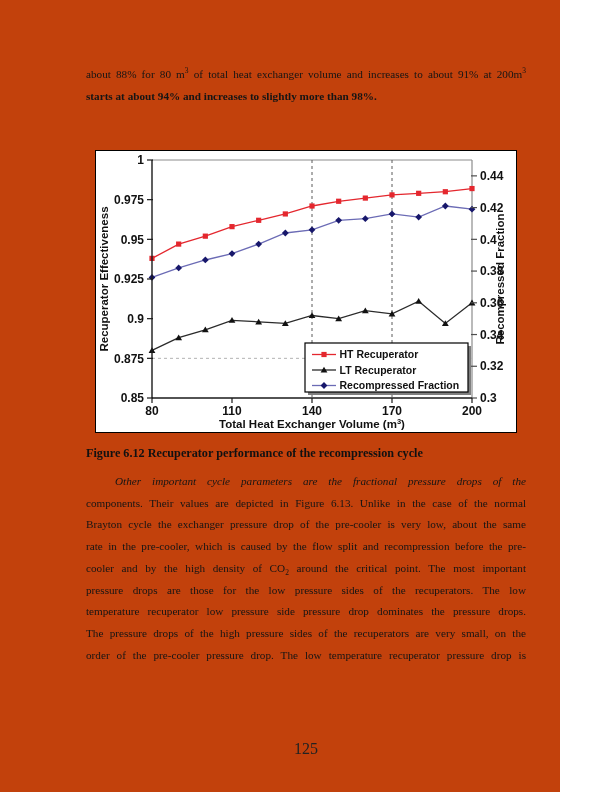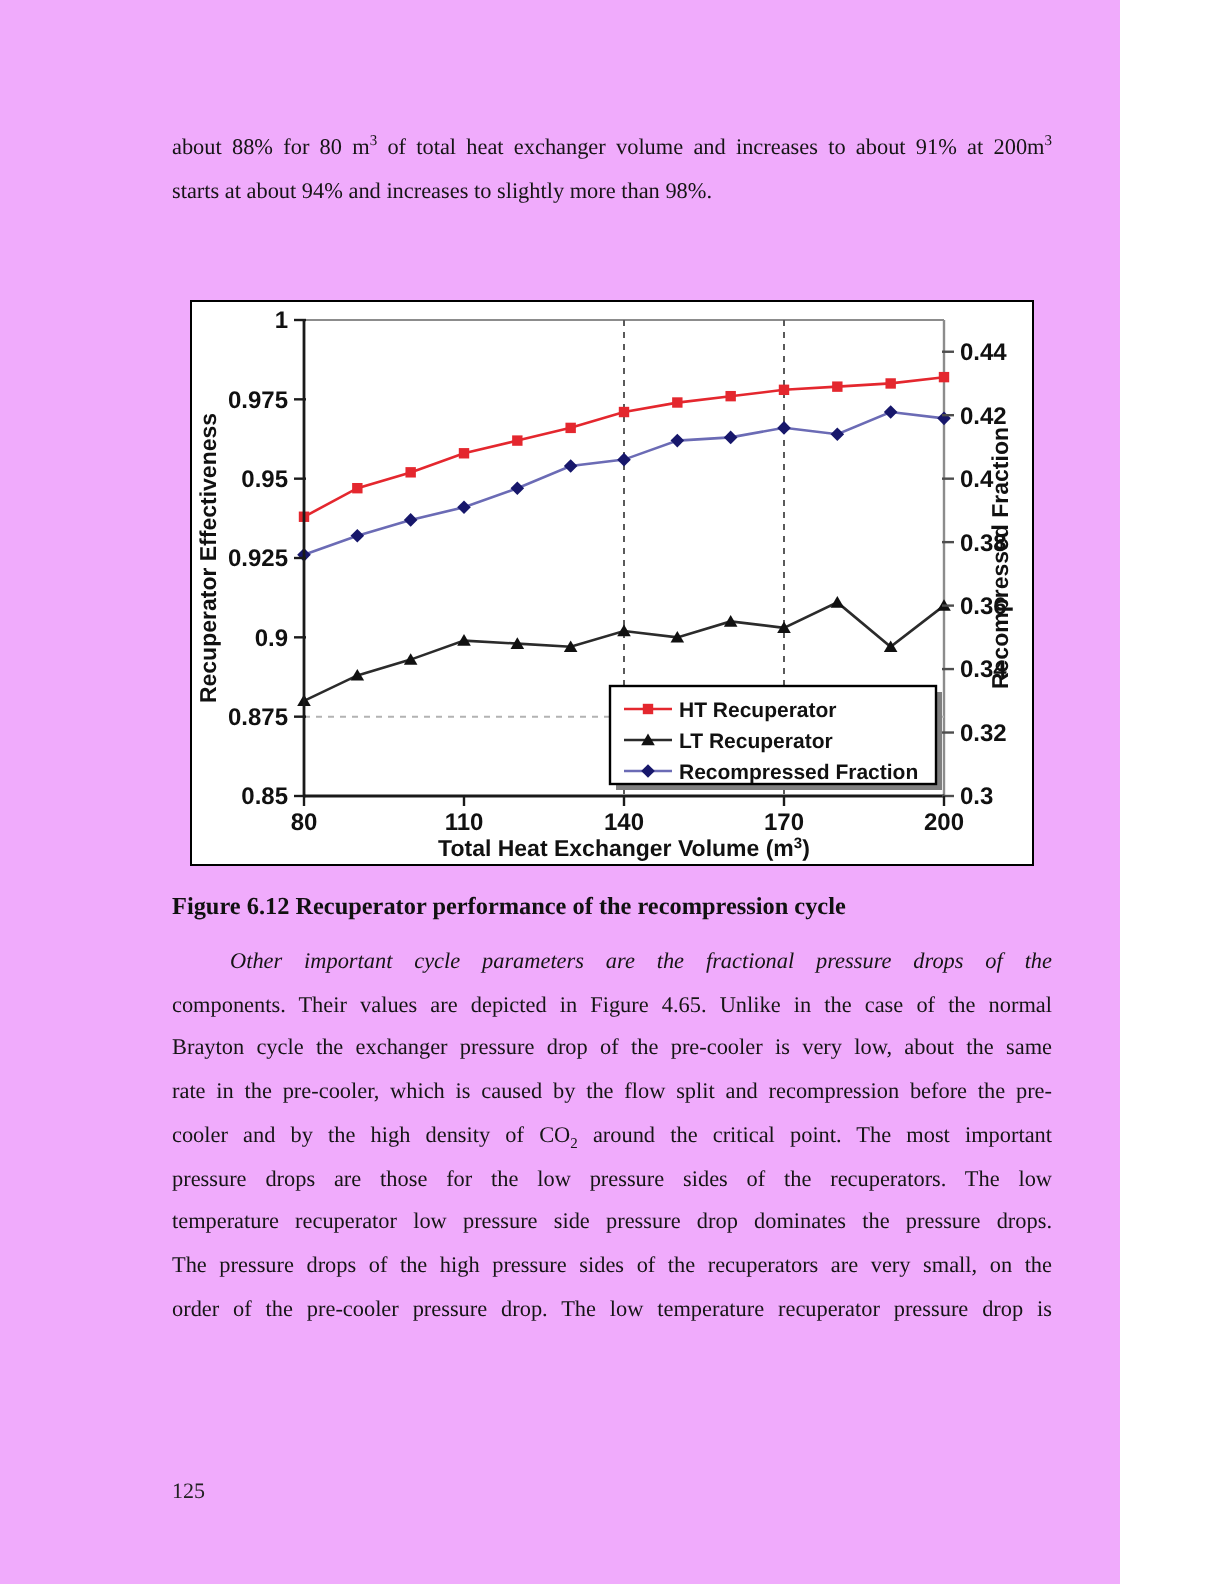--- a/index.html
+++ b/index.html
@@ -1,37 +1,38 @@
 <!DOCTYPE html>
 <html><head>
 <meta charset="utf-8">
 <style>
   html,body{margin:0;padding:0;background:#ffffff;}
   .page{
     position:relative;
     width:560px;height:792px;
-    background:#f0abfc;
+    background:#c2410c;
     font-family:"Liberation Serif", serif;
     color:#111;
     overflow:hidden;
   }
   .para{
     position:absolute;
     left:86px;width:440px;
     font-size:11.2px;
     line-height:21.7px;
     color:#151515;
   }
   .para .line{
     white-space:nowrap;
     text-align:justify;
     text-align-last:justify;
   }
   .para .line.last{
     text-align-last:left;
+    font-weight:bold;
   }
   .para .line.first{
     padding-left:29px;
     font-style:italic;
   }
   .para sup{font-size:7.5px;vertical-align:super;line-height:0;}
   .para sub{font-size:7.5px;vertical-align:sub;line-height:0;}
   #para-top{top:64px;}
   #para-bottom{top:471px;}
   .caption{
@@ -45,22 +46,22 @@
   }
   .chart-wrap{
     position:absolute;
     left:95px;top:150px;
     width:422px;height:283px;
     margin:0;padding:0;
   }
   .page-number{
     position:absolute;
     left:86px;top:740px;width:440px;
-    text-align:left;
-    font-size:11px;
+    text-align:center;
+    font-size:16px;
     color:#222;
   }
   svg text{
     font-family:"Liberation Sans", sans-serif;
     font-weight:bold;
     fill:#111;
   }
 </style>
 </head>
 <body>
@@ -192,21 +193,21 @@
             <text x="244.5" y="239.3" text-anchor="start" font-size="10.5">Recompressed Fraction</text>
           </g>
         </g>
       </svg>
   </figure>
 
   <div class="caption">Figure 6.12 Recuperator performance of the recompression cycle</div>
 
   <div class="para indent" id="para-bottom">
       <div class="line first">Other important cycle parameters are the fractional pressure drops of the</div>
-      <div class="line">components.  Their values are depicted in Figure 4.65.  Unlike in the case of the normal</div>
+      <div class="line">components.  Their values are depicted in Figure 6.13.  Unlike in the case of the normal</div>
       <div class="line">Brayton cycle the exchanger pressure drop of the pre-cooler is very low, about the same</div>
       <div class="line">rate in the pre-cooler, which is caused by the flow split and recompression before the pre-</div>
       <div class="line">cooler and by the high density of CO<sub>2</sub> around the critical point.  The most important</div>
       <div class="line">pressure drops are those for the low pressure sides of the recuperators.  The low</div>
       <div class="line">temperature recuperator low pressure side pressure drop dominates the pressure drops.</div>
       <div class="line">The pressure drops of the high pressure sides of the recuperators are very small, on the</div>
       <div class="line">order of the pre-cooler pressure drop.  The low temperature recuperator pressure drop is</div>
     </div>
 
   <div class="page-number">125</div>

